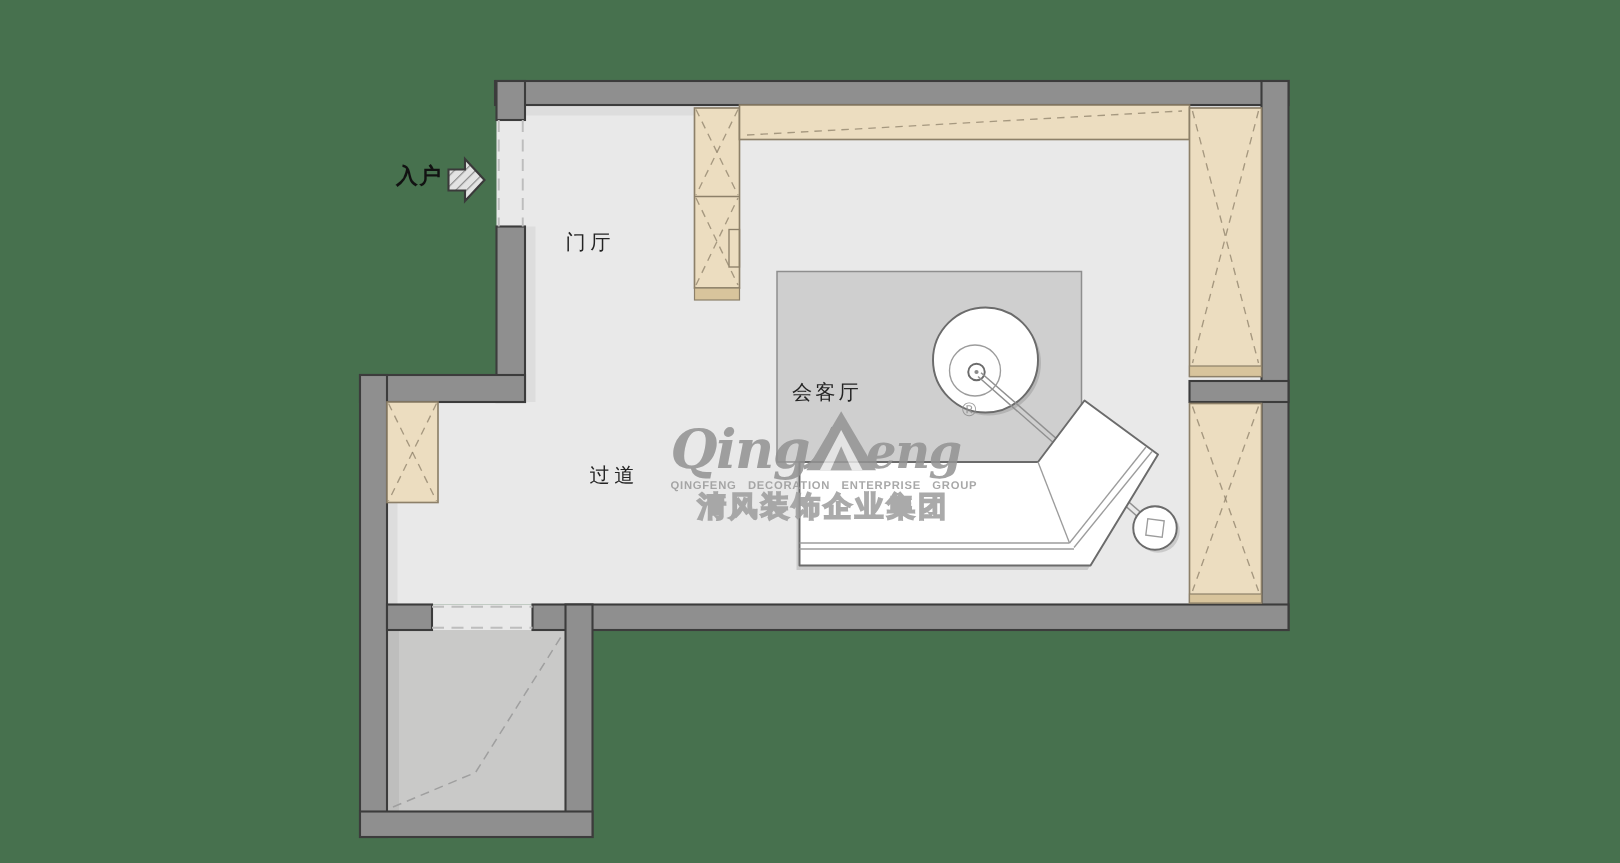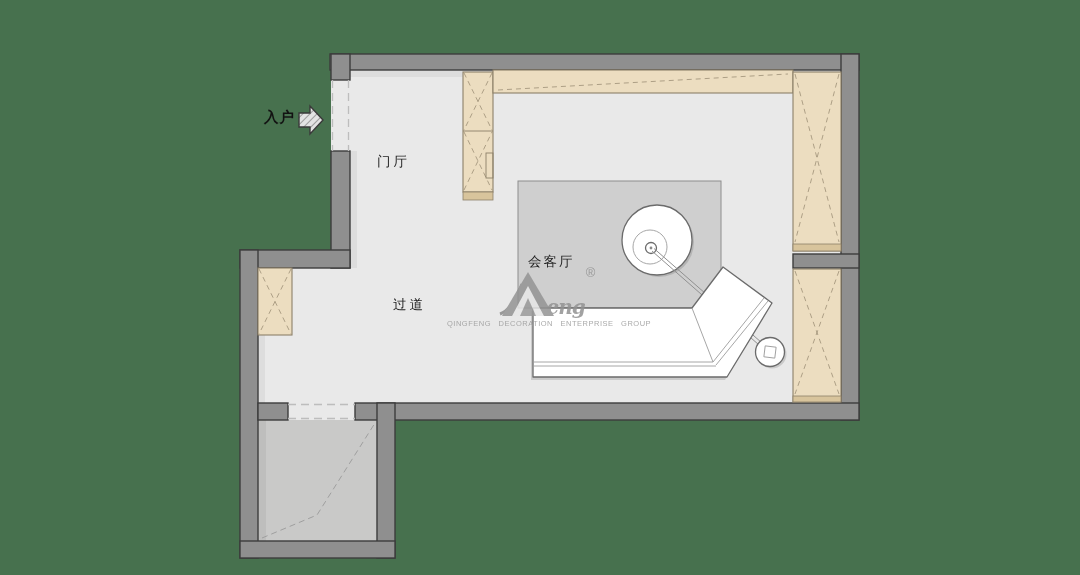--- a/index.html
+++ b/index.html
@@ -26,24 +26,24 @@
   .armline{stroke:#909090;stroke-width:1;}
   .dash{stroke:#bdbdbd;stroke-width:1.3;stroke-dasharray:8 5;fill:none;}
   .dash2{stroke:#9f9f9f;stroke-width:1;stroke-dasharray:6 4;fill:none;}
   .shadow{fill:rgba(0,0,0,0.13);stroke:none;}
   .plan-label{position:absolute;color:var(--label-color);font-size:13.5px;letter-spacing:3px;white-space:nowrap;}
   .entry-label{font-weight:bold;font-size:14.5px;letter-spacing:1px;color:#121212;}
   #watermark{position:absolute;left:447px;top:249px;width:204px;text-align:center;opacity:0.85;pointer-events:none;}
   .wm-row1{display:flex;justify-content:center;align-items:flex-end;height:47px;}
   .wm-script{font-family:"DejaVu Serif",serif;font-style:italic;font-weight:bold;color:#929292;line-height:0.9;}
   .wm-qing{font-size:36px;letter-spacing:-1px;}
-  .wm-eng{font-size:20px;letter-spacing:-1px;}
+  .wm-eng{font-size:32px;letter-spacing:-1px;}
   .wm-mountain{margin:0 -7px 0 -5px;}
   .wm-reg{font-size:13px;color:#8f8f8f;align-self:flex-start;margin:-4px 0 0 1px;font-family:"Liberation Sans",sans-serif;}
-  .wm-en{margin-top:3px;font-size:7.5px;color:var(--watermark);letter-spacing:0.5px;word-spacing:5px;white-space:nowrap;}
+  .wm-en{margin-top:3px;font-size:7.5px;color:var(--watermark);letter-spacing:0.5px;word-spacing:5px;white-space:nowrap;font-weight:bold;}
   .wm-cn{margin-top:1px;font-size:19px;font-weight:bold;letter-spacing:2px;line-height:1.1;white-space:nowrap;
          color:rgba(255,255,255,0.08);-webkit-text-stroke:1.1px #9c9c9c;}
 </style>
 </head>
 <body>
 
 <div id="stage">
 
   <svg id="plan-svg" width="1080" height="575" viewBox="0 0 1080 575">
     <defs>
@@ -143,30 +143,32 @@
       <line class="furnline" stroke="#777" x1="692" y1="288" x2="713" y2="342"></line>
       <line class="furnline" stroke="#777" x1="768" y1="281" x2="716" y2="345"></line>
       <line class="furnline" stroke="#777" x1="764" y1="278" x2="713" y2="342"></line>
     </g>
 
     <polygon points="299,93 310,93 310,86 323,100 310,114 310,107 299,107" fill="url(#hatch)" stroke="#3a3a3a" stroke-width="1.4"></polygon>
   </svg>
 
   <div class="plan-label entry-label" style="left:264px;top:88px">入户</div>
   <div class="plan-label" style="left:377px;top:133px">门厅</div>
-  <div class="plan-label" style="left:393px;top:276px">过道</div>
+  <div class="plan-label" style="left:393px;top:288px">过道</div>
   <div class="plan-label" style="left:528px;top:233px;letter-spacing:2px">会客厅</div>
 
   <div id="watermark">
     <div class="wm-row1">
+      <span class="wm-script wm-qing">Qing</span>
       <svg class="wm-mountain" width="56" height="46" viewBox="0 0 56 46">
         <path d="M2,44 Q14,40 24,14" fill="none" stroke="#8c8c8c" stroke-width="3"></path>
         <polygon points="30,2 4,46 56,46" fill="#949494"></polygon>
         <polygon points="30,16 14,46 46,46" fill="#e7e7e7"></polygon>
         <polygon points="30,28 22,46 38,46" fill="#9a9a9a"></polygon>
       </svg>
       <span class="wm-script wm-eng">eng</span>
       <span class="wm-reg">®</span>
     </div>
     <div class="wm-en">QINGFENG DECORATION ENTERPRISE GROUP</div>
+    <div class="wm-cn">清风装饰企业集团</div>
   </div>
 
 </div>
 
 </body></html>

